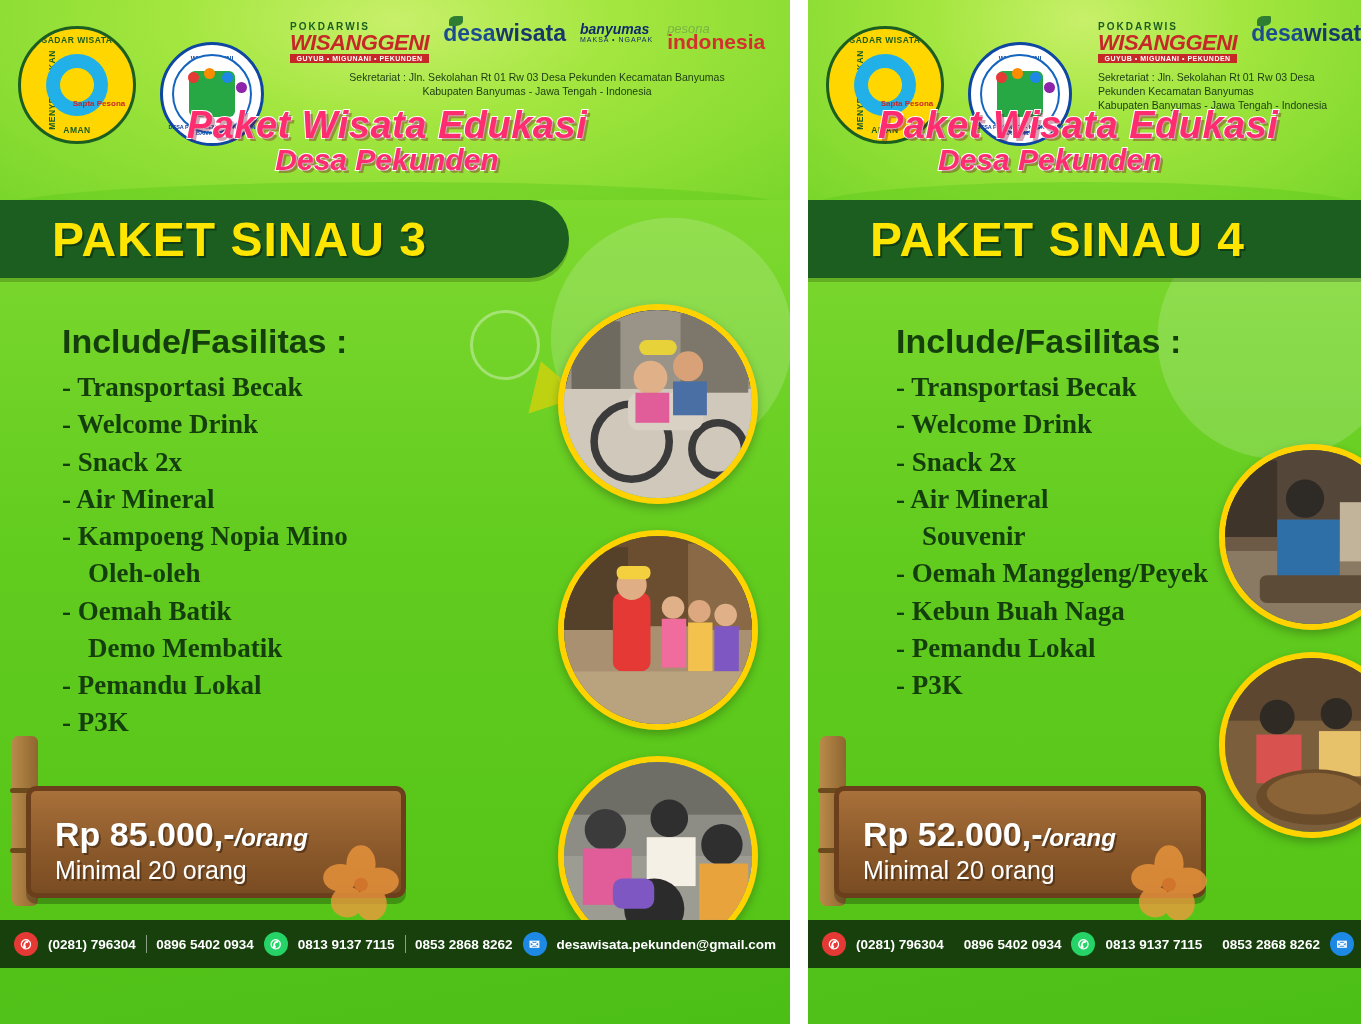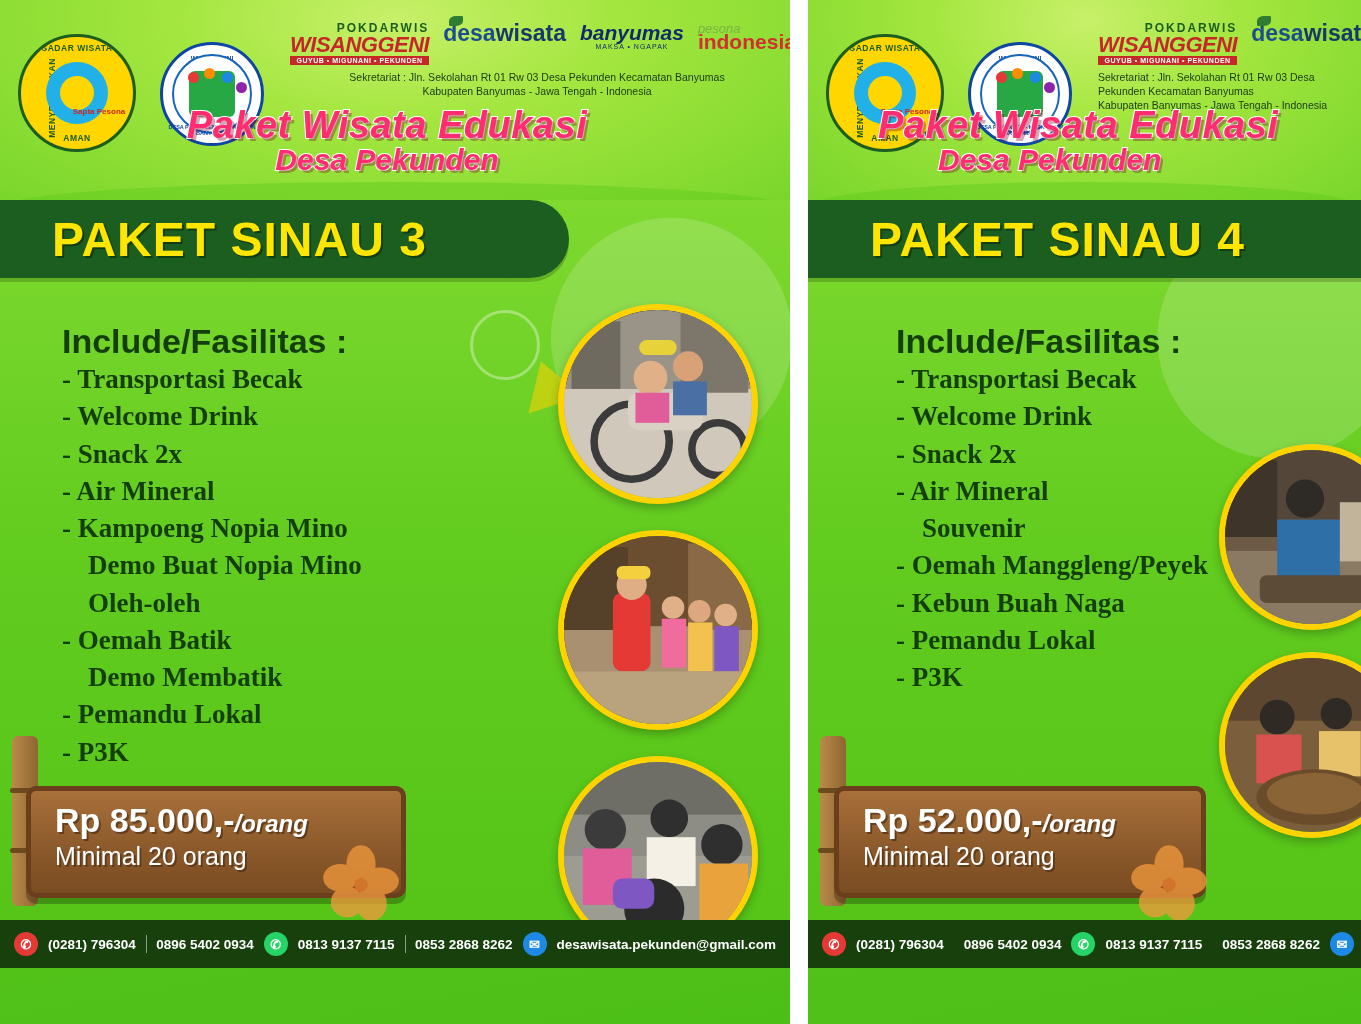--- a/index.html
+++ b/index.html
@@ -38,21 +38,21 @@
   .hdr:after{
     content:"";
     position:absolute; left:0; right:0; bottom:-8px; height:26px;
     background:#5fc91d;
     border-radius:50% 50% 0 0 / 100% 100% 0 0;
     opacity:.45;
   }
 
   
   .logo-sadar, .logo-pokdarwis {
-    position: absolute; top: 34px;
+    position: absolute; top: 26px;
     border-radius: 50%;
   }
   .logo-sadar { left: 18px; width: 118px; height: 118px; }
   .logo-pokdarwis { left: 160px; width: 104px; height: 104px; top: 42px; }
 
   .ring-text {
     position:absolute; inset:0;
     border-radius:50%;
     border:3px solid #1b5e20;
     background:#ffd600;
@@ -104,38 +104,38 @@
     font-size:5.5px;font-weight:bold;color:#0d47a1;
   }
 
   
   .brands{
     position:absolute; top:22px; left:290px; right:10px;
     display:flex; align-items:flex-start; gap:14px;
     flex-wrap:nowrap;
   }
   .brand-wisanggeni{ line-height:1; }
-  .brand-wisanggeni .pok{ font-size:12px; font-weight:bold; color:#1b5e20; letter-spacing:2px;text-align:right;}
+  .brand-wisanggeni .pok{ font-size:10px; font-weight:bold; color:#1b5e20; letter-spacing:2px;}
   .brand-wisanggeni .nm{
     font-size:22px; font-weight:bold; font-style:italic; color:#c62828;
     letter-spacing:-0.5px;
   }
   .brand-wisanggeni .sub{
     font-size:7px;font-weight:bold;color:#fff;background:#c62828;
     text-align:center;letter-spacing:.5px;padding:1px 0;
   }
   .brand-desa{ font-size:23px; font-weight:bold; color:#1b4d8f; line-height:1; position:relative;}
   .brand-desa .a{ color:#1b4d8f; }
   .brand-desa .b{ color:#17386b; }
   .brand-desa .leaf{
     position:absolute;top:-6px;left:6px;width:14px;height:10px;
     background:#2e7d32;border-radius:50% 10% 50% 10%;
   }
   .brand-banyumas{ line-height:1; }
-  .brand-banyumas .nm{ font-size:21px;font-weight:bold;font-style:italic;color:#102a6b;}
+  .brand-banyumas .nm{ font-size:14px;font-weight:bold;font-style:italic;color:#102a6b;}
   .brand-banyumas .sub{ font-size:7px;color:#102a6b;letter-spacing:1px;text-align:center;}
   .brand-pesona{ line-height:1; position:relative; }
   .brand-pesona .p1{ font-size:13px; font-style:italic; color:#7cb342; }
   .brand-pesona .p2{ font-size:21px; font-weight:bold; color:#d32f2f; margin-top:-4px;}
 
   .secretariat{
     position:absolute; top:70px; left:300px; right:16px;
     text-align:center; font-size:10.5px; font-weight:normal; color:#1b3b12;
     line-height:1.35;
   }
@@ -190,21 +190,21 @@
     box-shadow:0 4px 0 rgba(0,0,0,.18);
   }
   .second .pkt-band{ width:100%; border-radius:0; padding-left:62px;}
   .pkt-band h1{
     font-size:48px; font-weight:bold; color:#ffe600; letter-spacing:1px;
     text-shadow:2px 2px 0 rgba(0,0,0,.35);
     white-space:nowrap;
   }
 
   .include-h{
-    margin:44px 0 0 62px;
+    margin:44px 0 8px 62px;
     font-size:34px; font-weight:bold; color:#143f0c;
   }
   .second .include-h{ margin-left:88px; }
   .facility-list{
     margin-left:62px;
     list-style:none;
   }
   .second .facility-list{ margin-left:88px; }
   .facility-list li{
     font-size:27px; font-weight:bold; color:#143f0c;
@@ -237,20 +237,21 @@
     background:linear-gradient(180deg,#a8703a 0%, #8c5a2b 55%, #7a4c22 100%);
     border:5px solid #6b3f1b;
     border-radius:10px;
     box-shadow:0 6px 0 rgba(0,0,0,.25);
     padding:12px 0 0 24px;
   }
   .second .plank{ width:372px; }
   .plank .price{
     font-size:34px; font-weight:bold; color:#fff; line-height:1.05;
     text-shadow:2px 2px 0 rgba(0,0,0,.35);
+    margin-top:14px;
   }
   .plank .price small{ font-size:24px; font-style:italic; font-weight:bold;}
   .plank .min{
     font-size:25px; color:#fff; line-height:1.2; margin-top:2px;
     text-shadow:2px 2px 0 rgba(0,0,0,.3);
   }
   .bamboo{
     position:absolute; left:12px; bottom:62px; width:26px; height:170px;
     background:linear-gradient(90deg,#b98a4a,#8f6630);
     border-radius:6px;
@@ -361,21 +362,20 @@
       </div>
 
       <div class="include-h">Include/Fasilitas :</div>
 
       <ul class="facility-list">
         <li>- Transportasi Becak</li>
         <li>- Welcome Drink</li>
         <li>- Snack 2x</li>
         <li>- Air Mineral</li>
         <li>- Kampoeng Nopia Mino</li>
-        <li class="indent">Demo Buat Nopia Mino</li>
         <li class="indent">Oleh-oleh</li>
         <li>- Oemah Batik</li>
         <li class="indent">Demo Membatik</li>
         <li>- Pemandu Lokal</li>
         <li>- P3K</li>
       </ul>
 
       <div class="photo ph1">
         <svg class="ph-img" viewBox="0 0 100 100" preserveAspectRatio="xMidYMid slice">
           <rect width="100" height="100" fill="#b9b2a6"></rect>

